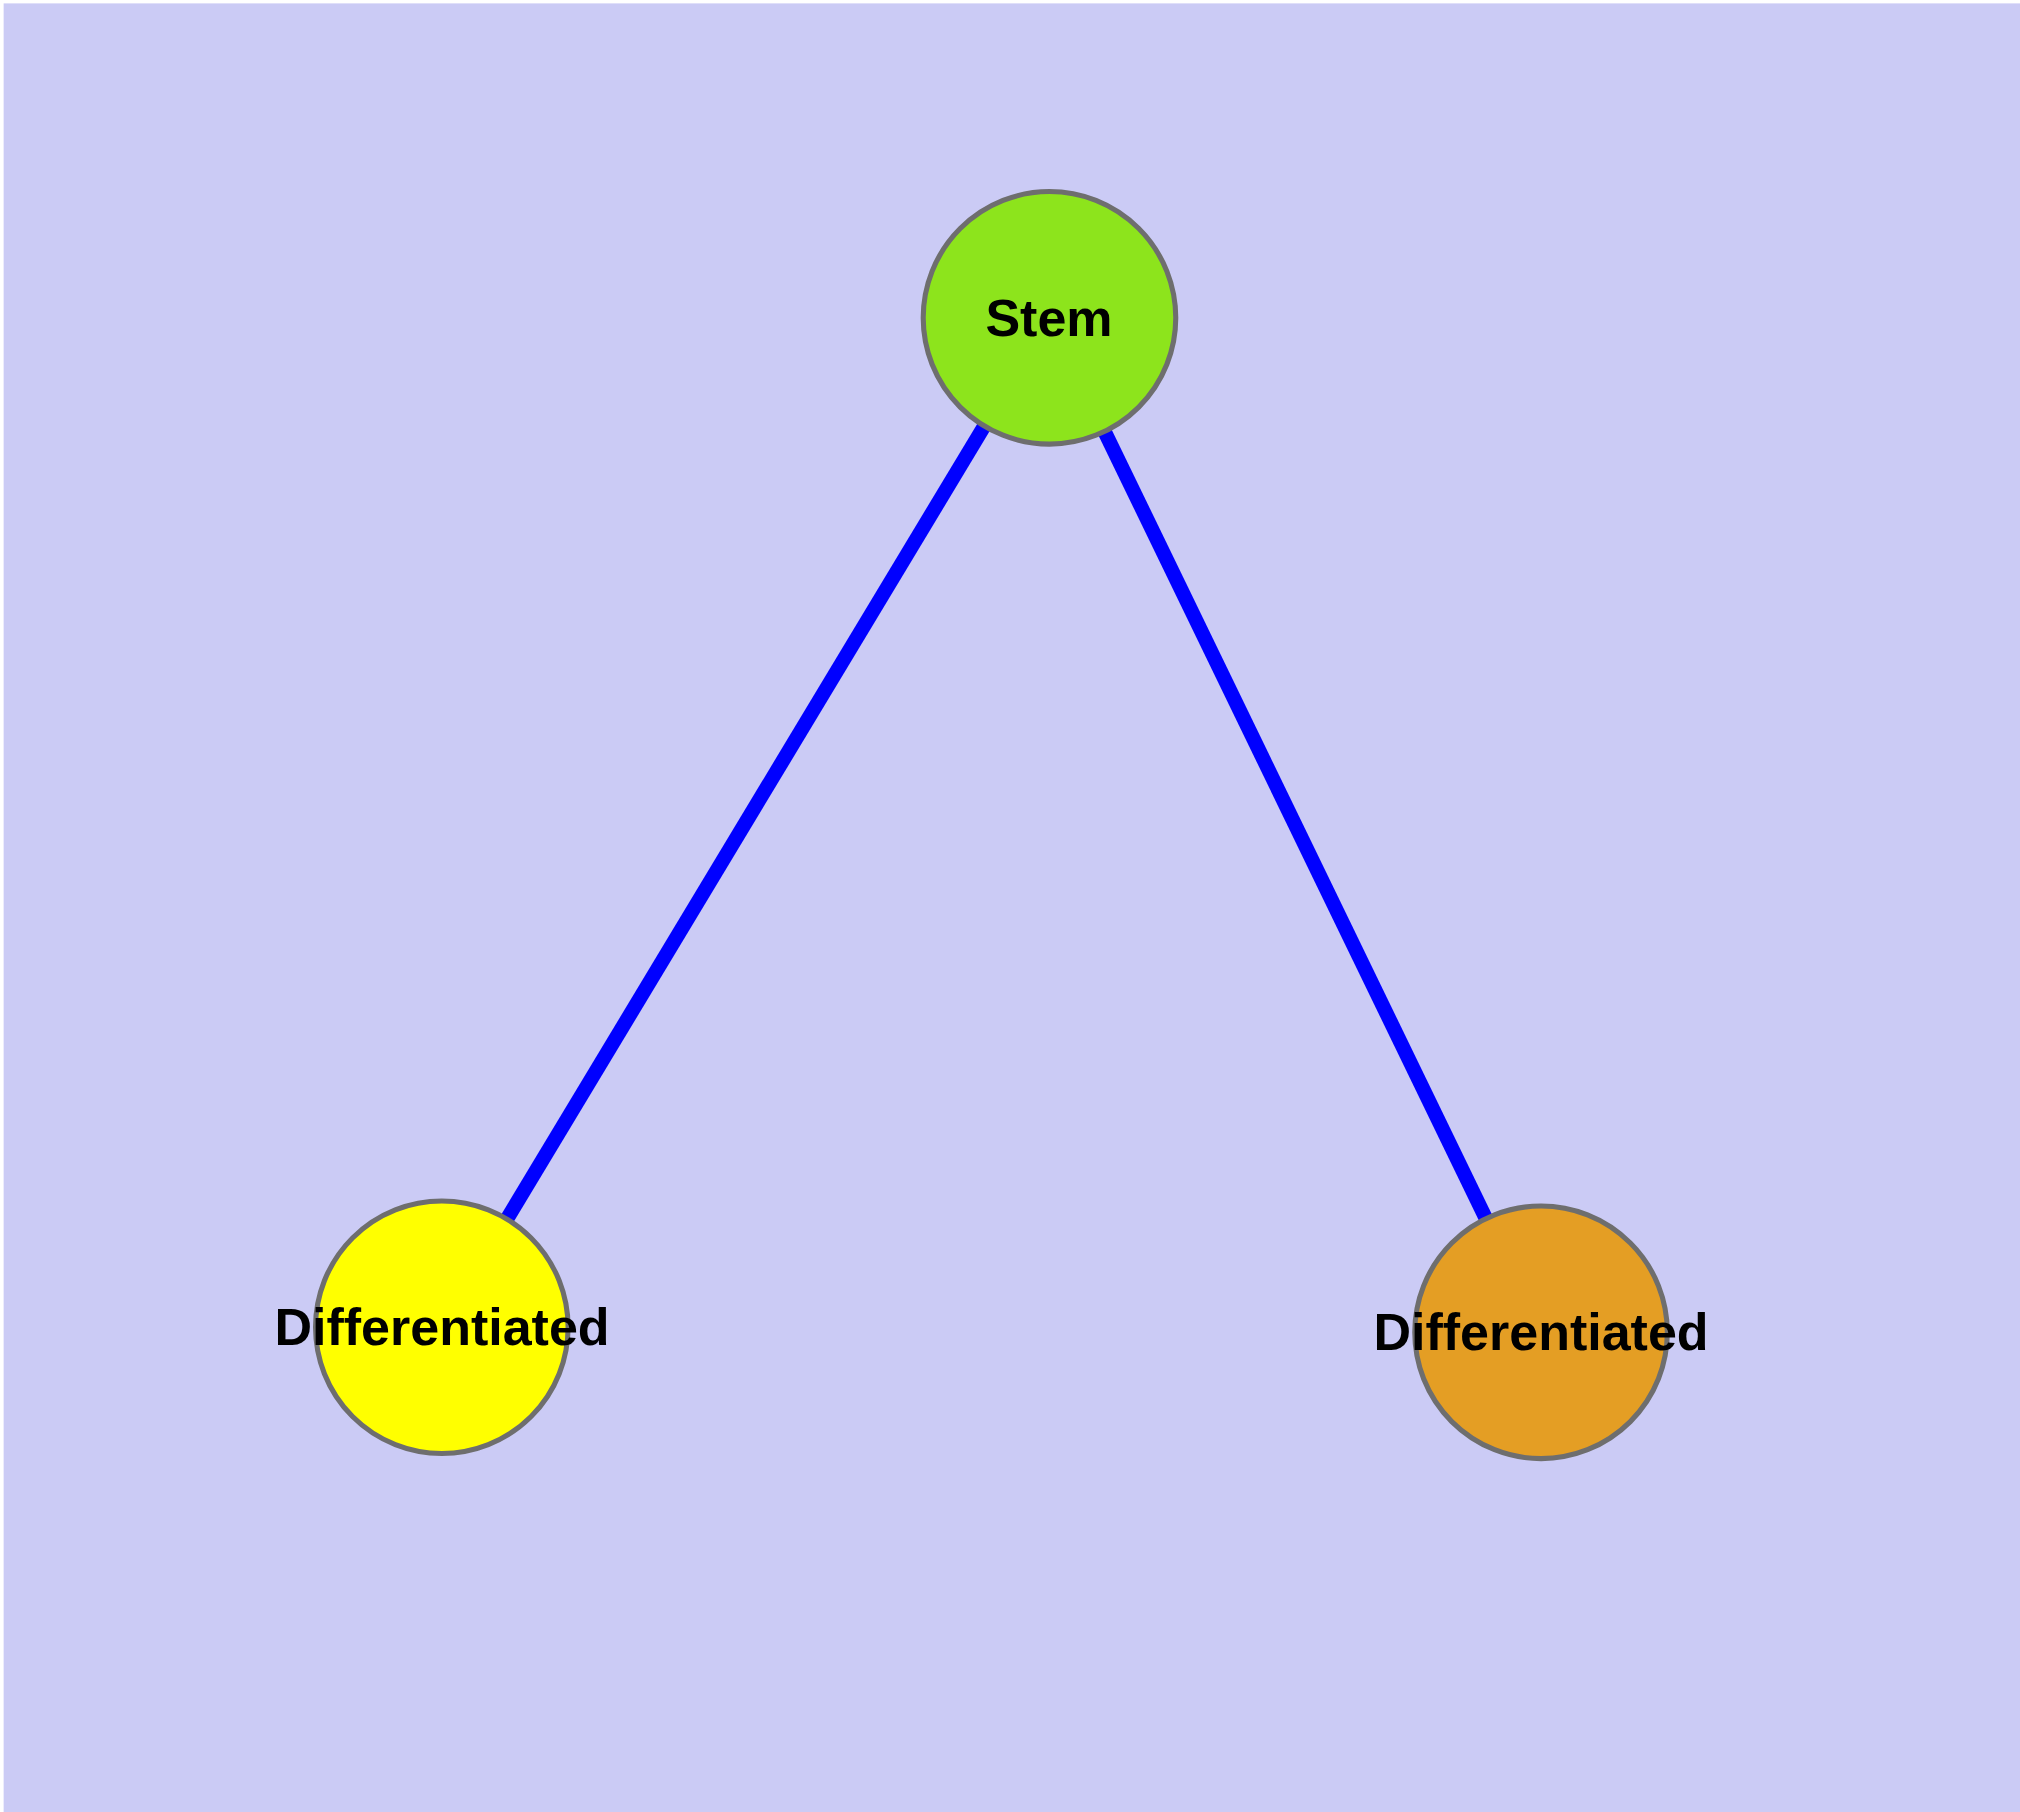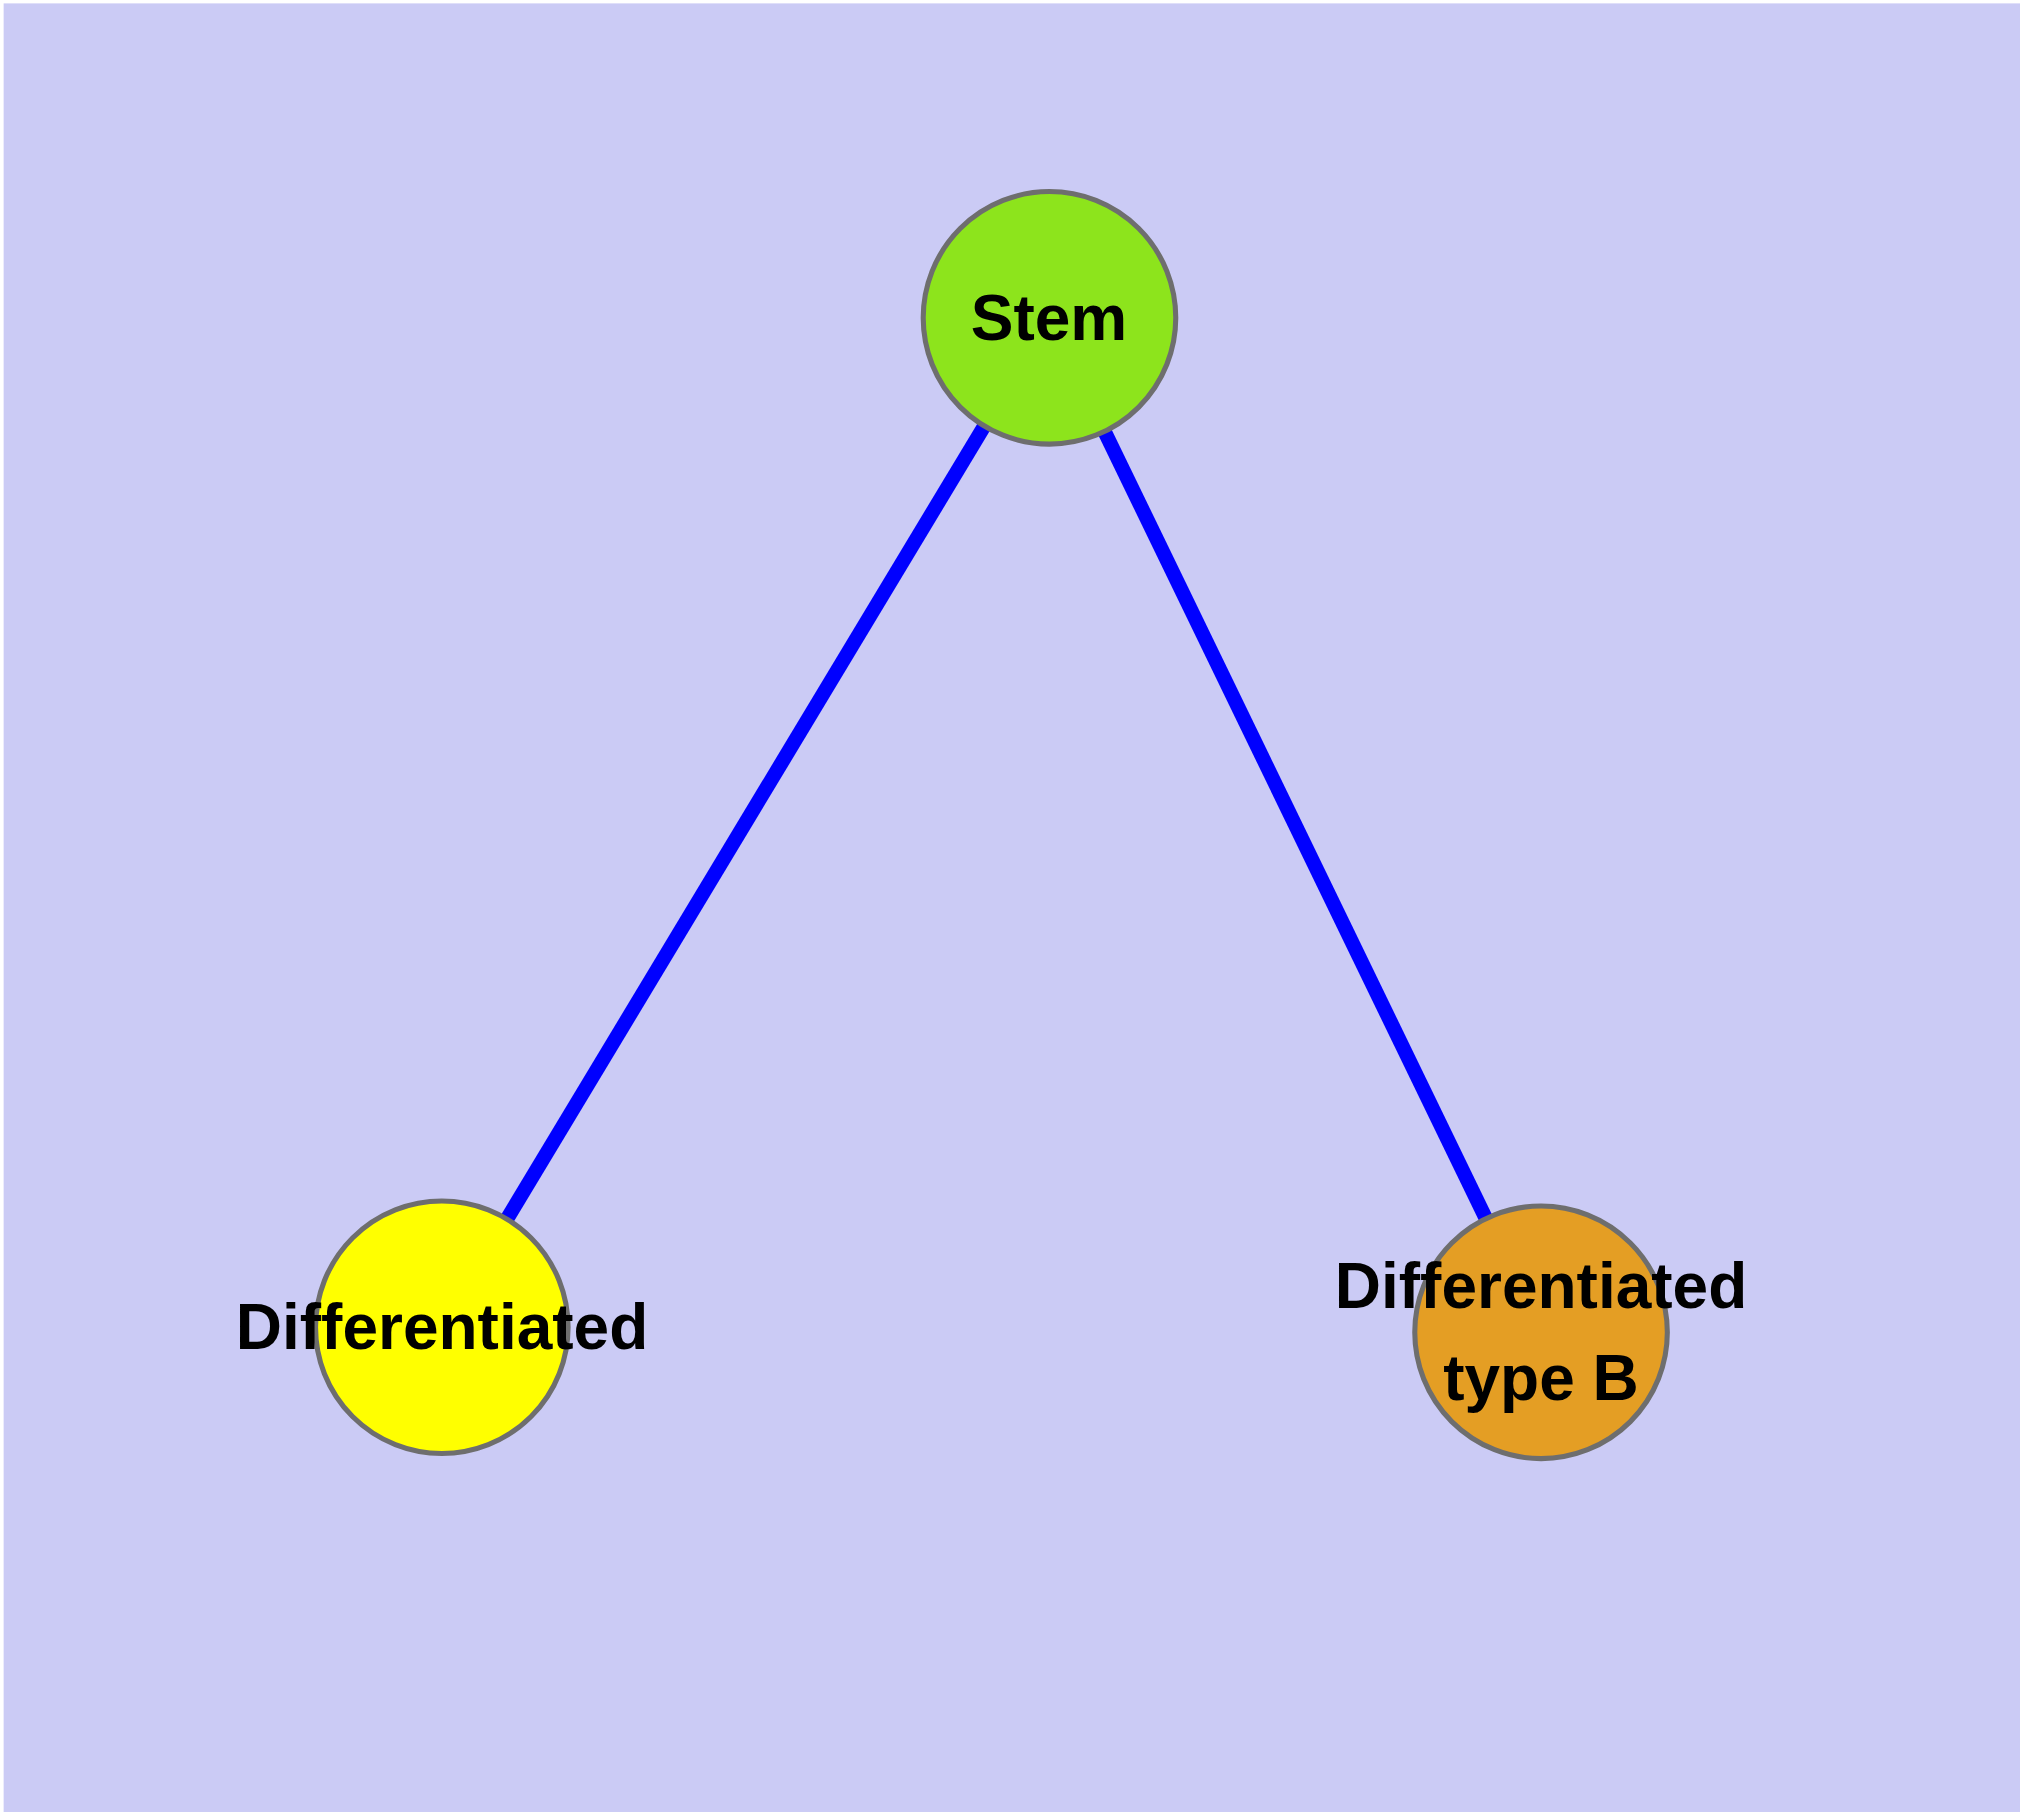--- a/index.html
+++ b/index.html
@@ -30,21 +30,21 @@
   }
   .node-circle {
     stroke: #6E6E6E;
     stroke-width: 6;
   }
   .node-label {
     position: absolute;
     transform: translate(-50%, -50%);
     text-align: center;
     color: #000000;
-    font-size: 64px;
+    font-size: 52px;
     font-weight: bold;
     line-height: 92px;
     white-space: nowrap;
     letter-spacing: 0px;
   }
   .node-label .label-line {
     display: block;
   }
 </style>
 </head>
@@ -67,17 +67,16 @@
   <div class="node-label" style="left:1049px; top:318px;">
     <span class="label-line">Stem</span>
   </div>
 
   <div class="node-label" style="left:442px; top:1327px;">
     <span class="label-line">Differentiated</span>
   </div>
 
   <div class="node-label" style="left:1541px; top:1332px;">
     <span class="label-line">Differentiated</span>
-    <span class="label-line">type B</span>
   </div>
 
 </div>
 
 
 </body></html>

